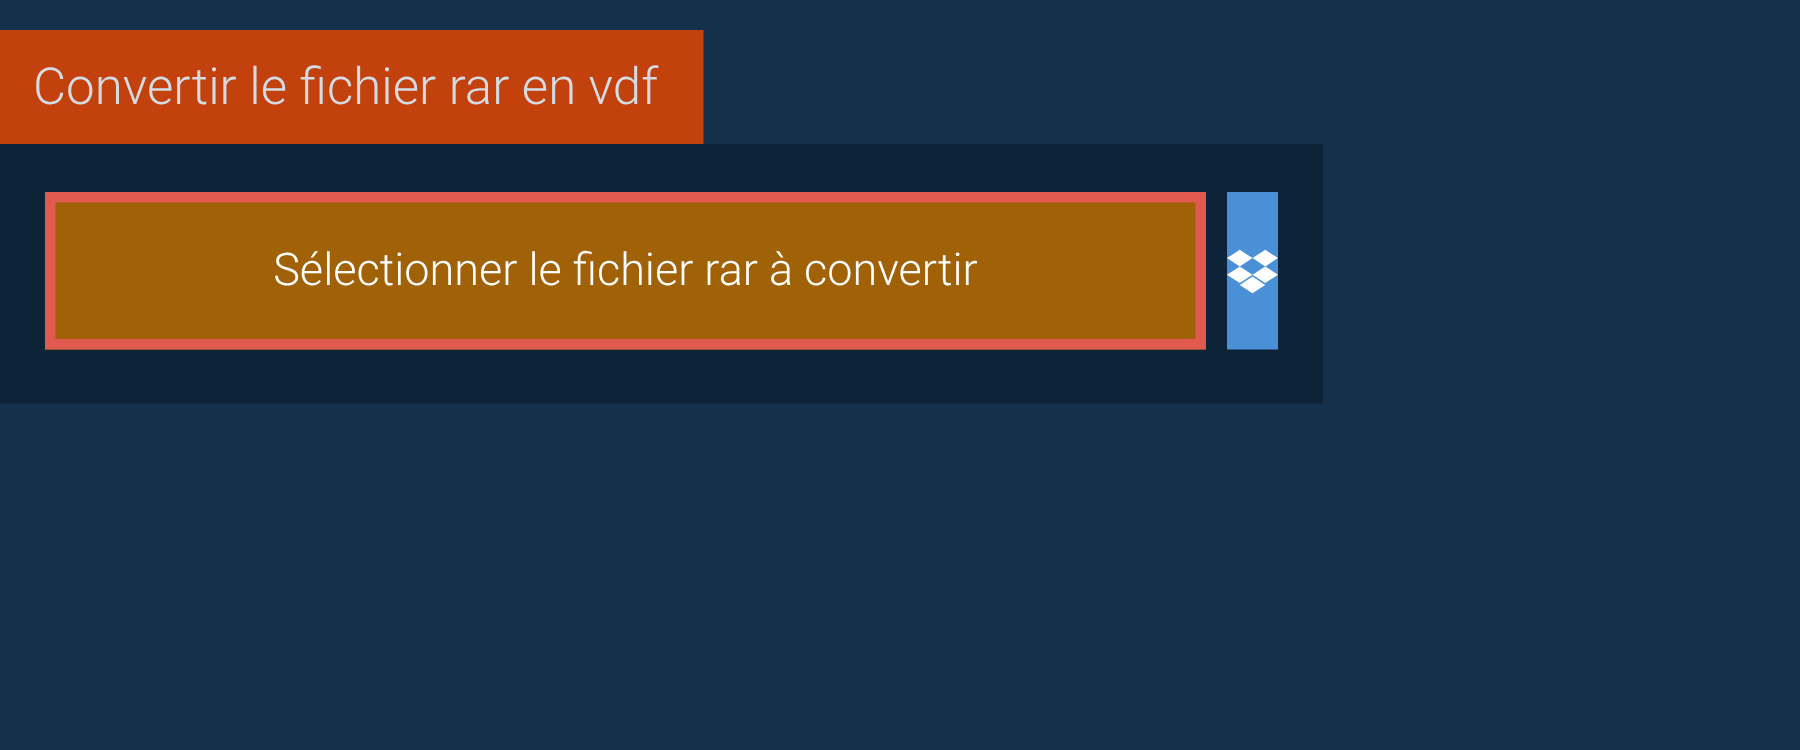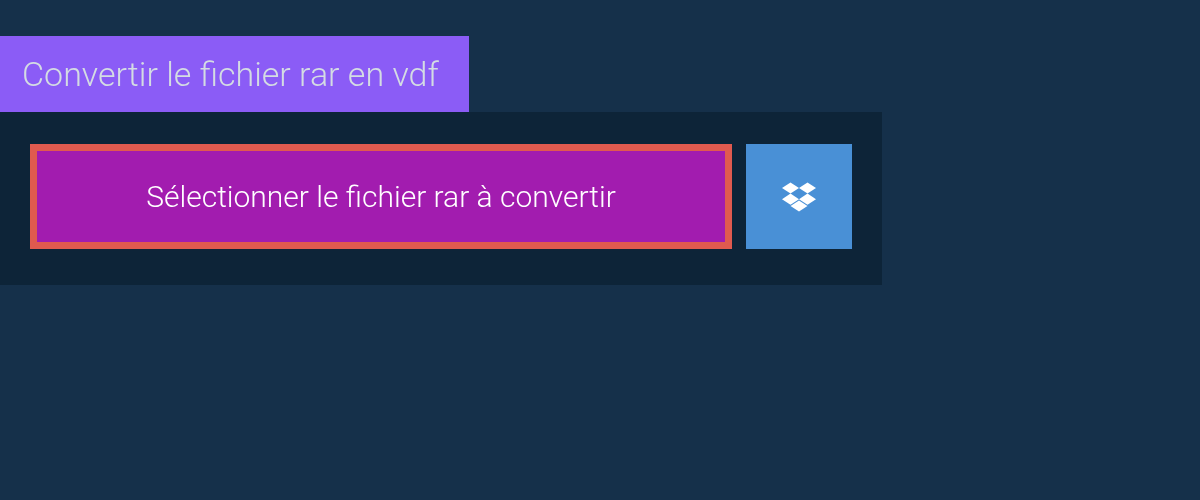--- a/index.html
+++ b/index.html
@@ -8,53 +8,53 @@
       box-sizing: border-box;
     }
     body {
       width: 1200px;
       height: 500px;
       background-color: #15304a;
       font-family: -apple-system, BlinkMacSystemFont, "Segoe UI", Roboto, Helvetica, Arial, sans-serif;
       overflow: hidden;
     }
     .header-tab {
-      background-color: #8b5cf6;
+      background-color: #c2410c;
       display: inline-block;
       padding: 18px 30px 18px 22px;
-      margin-top: 36px;
+      margin-top: 20px;
     }
     .header-title {
       color: #d4dce3;
       font-size: 34px;
       font-weight: 300;
     }
     .panel {
       background-color: #0d2438;
       margin-top: 0;
       padding: 32px 30px 36px 30px;
       width: 882px;
     }
     .button-row {
       display: flex;
       gap: 14px;
     }
     .select-button {
-      background-color: #a21caf;
+      background-color: #a16207;
       border: 7px solid #e05a4f;
       color: #ffffff;
       font-size: 30px;
       font-weight: 300;
       padding: 28px 40px;
       cursor: pointer;
       display: flex;
       align-items: center;
       justify-content: center;
       flex: 0 0 auto;
-      width: 702px;
+      width: 774px;
     }
     .dropbox-button {
       background-color: #4990d6;
       width: 108px;
       display: flex;
       align-items: center;
       justify-content: center;
       cursor: pointer;
     }
     .dropbox-icon {

